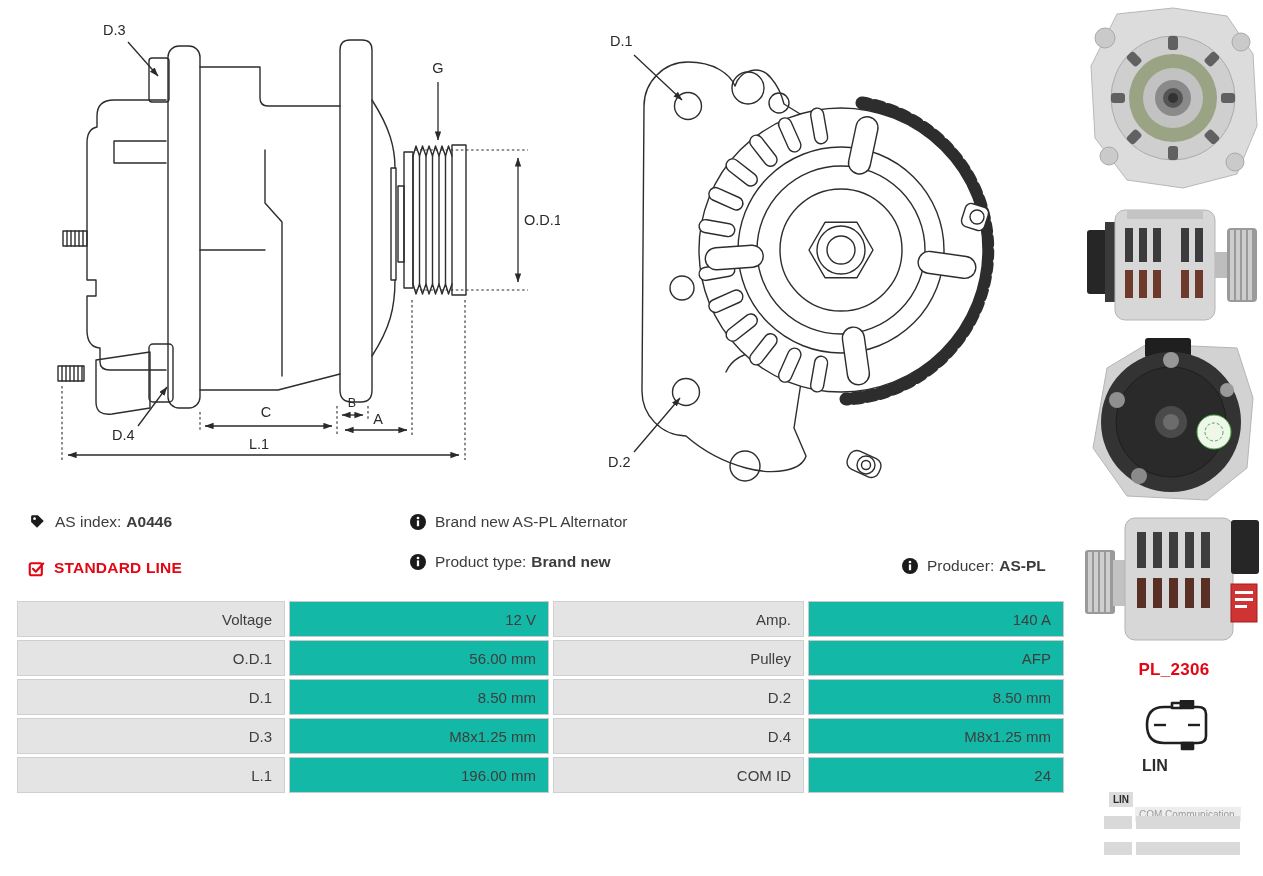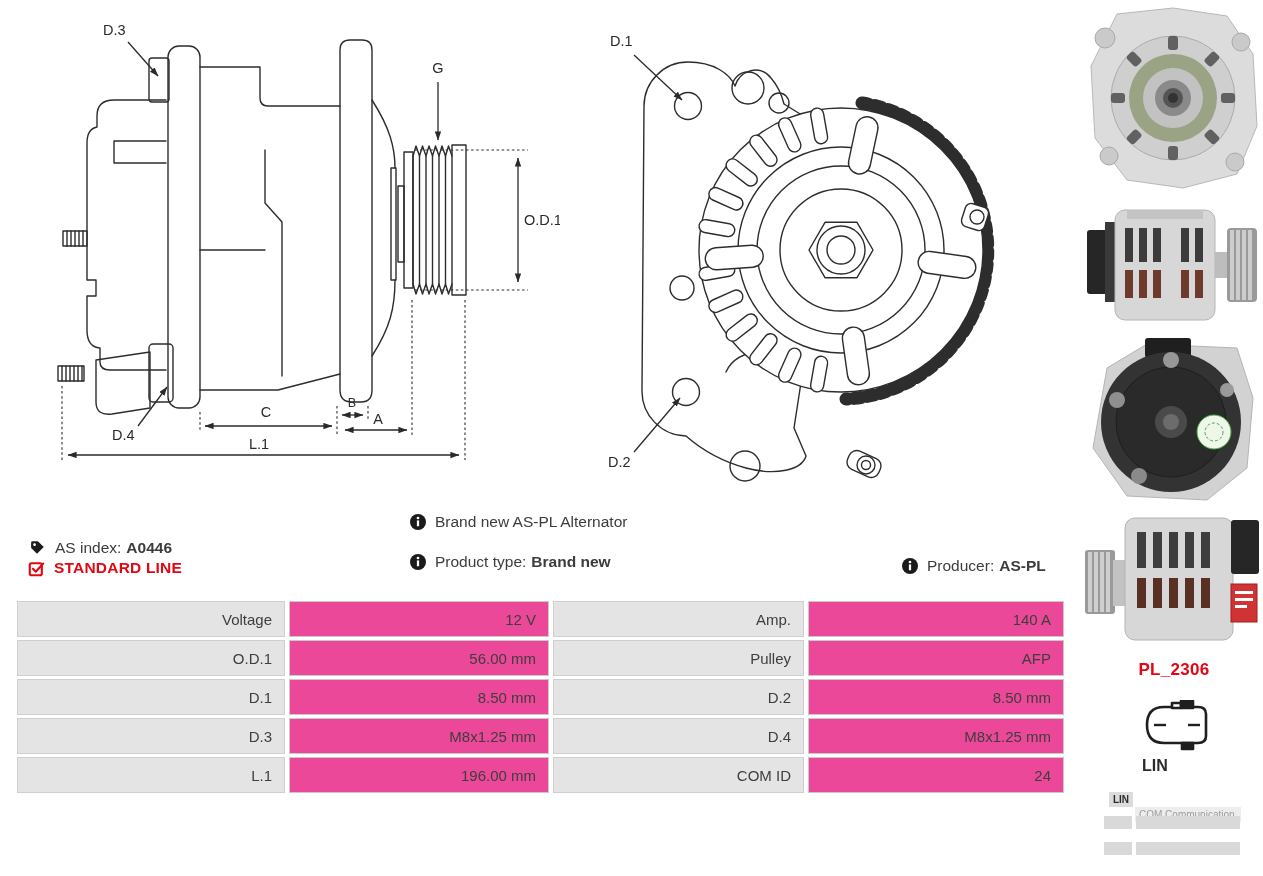--- a/index.html
+++ b/index.html
@@ -22,21 +22,21 @@
   .logo-mark{display:flex;align-items:flex-end;justify-content:center;height:38px;}
   .logo-as{font-size:38px;font-weight:bold;font-style:italic;color:#d6001c;line-height:.8;letter-spacing:-3px;}
   .logo-stripes{width:30px;height:25px;margin-left:3px;margin-bottom:1px;
     background:repeating-linear-gradient(to bottom,#d6001c 0 3.4px,#fff 3.4px 6.8px);
     transform:skewX(-28deg);}
   .logo-tagline{font-size:7.6px;color:#969696;margin-top:3px;white-space:nowrap;letter-spacing:.2px;}
 
   
   .spec-table{position:absolute;left:13px;top:598px;width:1055px;border-collapse:separate;
     border-spacing:4px 3px;table-layout:fixed;font-size:15px;color:#3e3e3e;}
-  .spec-table td{height:34px;padding:0 12px;text-align:right;background:#ec4899;
+  .spec-table td{height:34px;padding:0 12px;text-align:right;background:#14b8a6;
     border:1px solid #c9c9c9;overflow:hidden;white-space:nowrap;}
   .spec-table td.lab{background:#e4e4e4;border-color:#cfcfcf;}
 
   
   .photo{position:absolute;}
   .plug-code{position:absolute;left:1085px;top:660px;width:178px;text-align:center;
     color:#e30613;font-weight:bold;font-size:17px;letter-spacing:.3px;}
   .plug-svg{position:absolute;left:1140px;top:700px;width:72px;height:56px;}
   .plug-label{position:absolute;left:1142px;top:757px;font-size:16px;font-weight:bold;color:#2b2b2b;}
   .chip{position:absolute;height:15px;font-size:10px;display:flex;align-items:center;}
@@ -210,21 +210,21 @@
       <circle cx="155" cy="466" r="15"></circle>
     </g>
     <g stroke="#2a2a2a" stroke-width="1.3" fill="none">
       <path d="M44,55 L92,100" marker-end="url(#ah2)"></path>
       <path d="M44,452 L90,398" marker-end="url(#ah2)"></path>
     </g>
     <text class="dlabel" x="20" y="46">D.1</text>
     <text class="dlabel" x="18" y="467">D.2</text>
   </svg>
 
-  <div class="info-item" style="left:28px;top:539px;">
+  <div class="info-item" style="left:28px;top:513px;">
     <span class="icon-box">
       <svg width="18" height="18" viewBox="0 0 24 24">
           <path d="M13.2,3 L21,10.8 L12,19.8 L4.2,12 L4.2,4.8 Q4.2,3 6,3 Z" fill="#1b1b1b"></path>
           <circle cx="8.7" cy="7.5" r="1.8" fill="#fff"></circle>
         </svg>
     </span>
     <span>AS index:</span>
     <b>A0446</b>
   </div>
 

